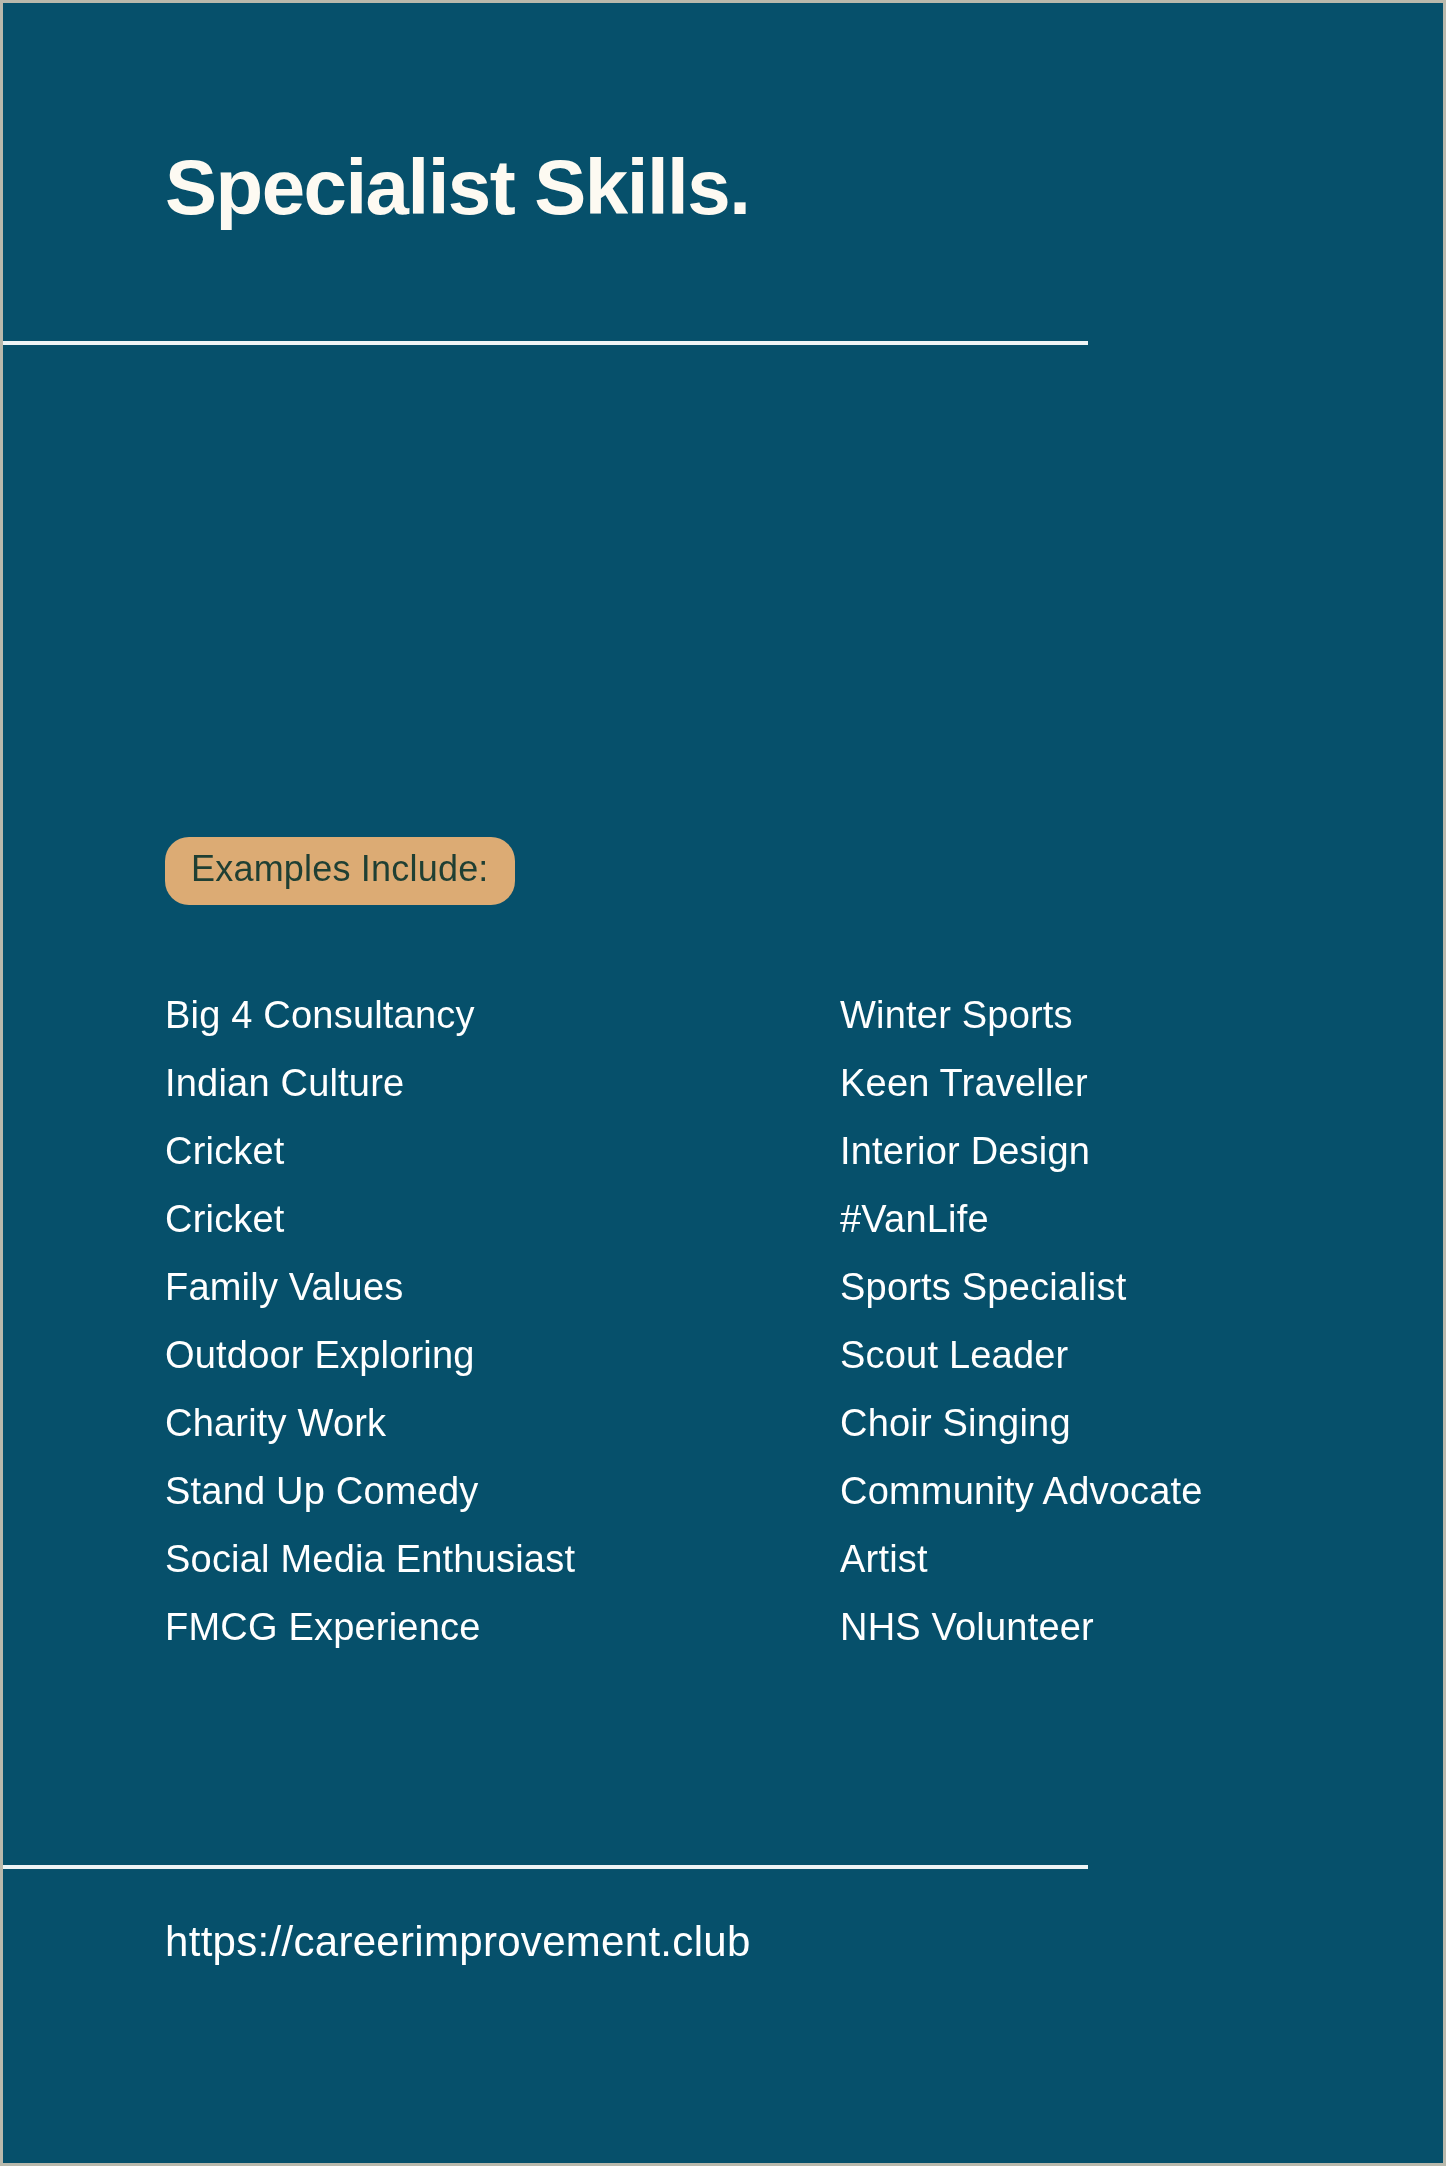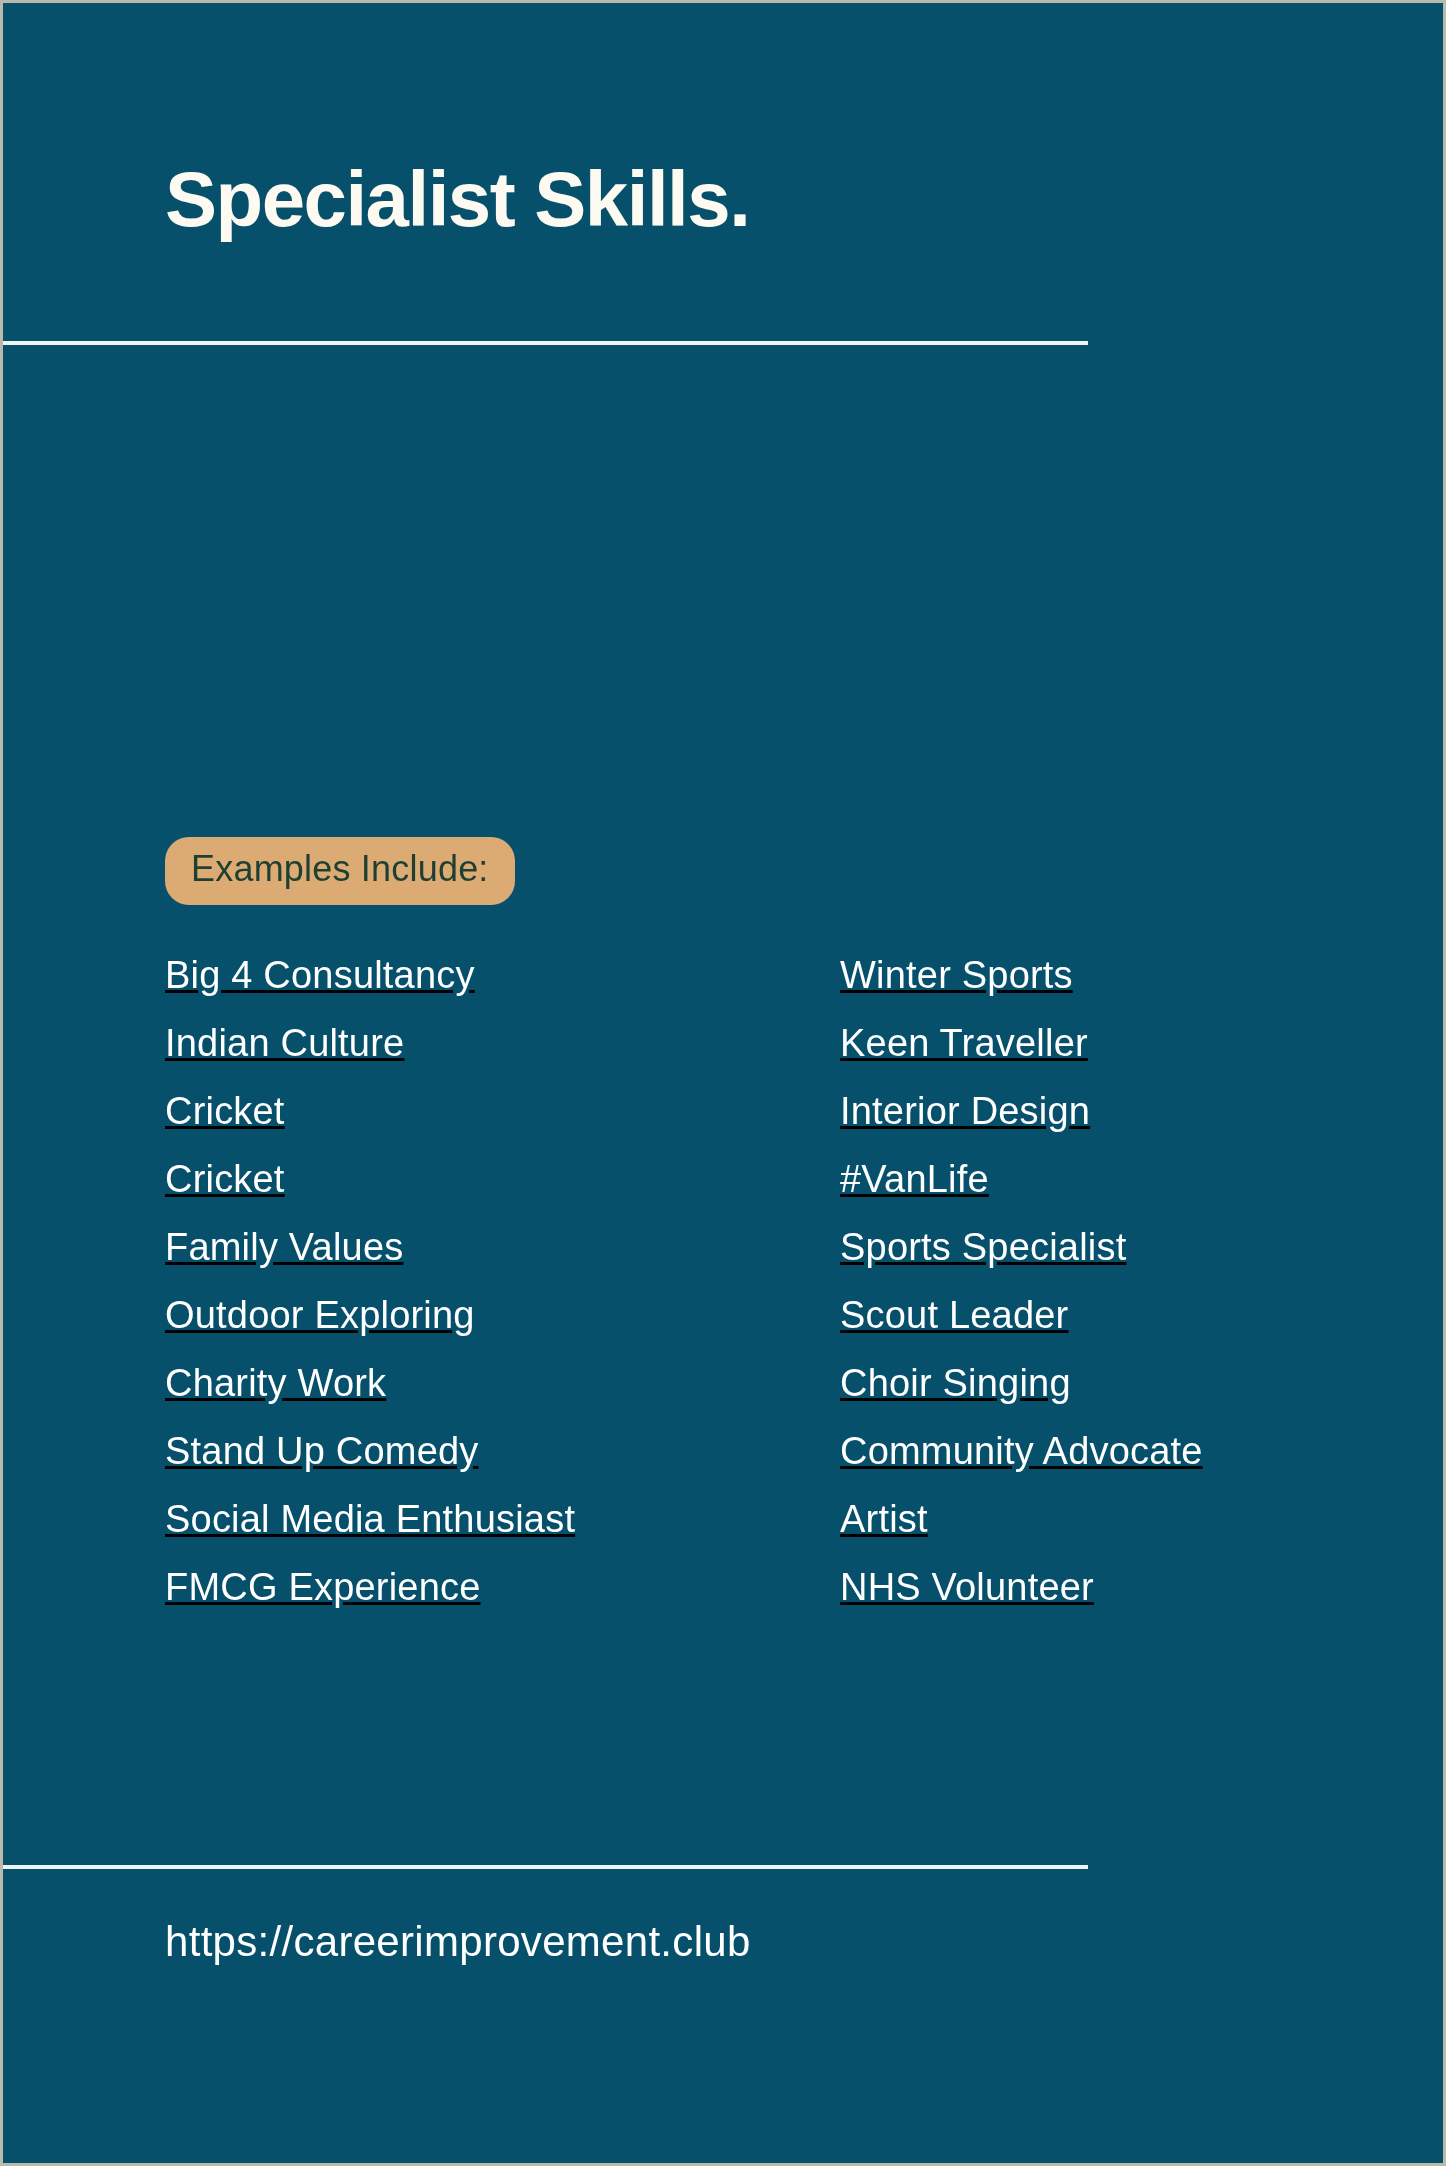--- a/index.html
+++ b/index.html
@@ -28,21 +28,21 @@
     left: 162px;
     top: 0;
     width: 1130px;
     height: 100%;
   }
 
   
   .title {
     position: absolute;
     left: 0;
-    top: 156px;
+    top: 144px;
     margin: 0;
     font-size: 78px;
     line-height: 1.05;
     font-weight: 700;
     letter-spacing: -1.5px;
     color: #fdfaf2;
     white-space: nowrap;
   }
 
   
@@ -83,25 +83,24 @@
     font-weight: 400;
     letter-spacing: 0.2px;
     white-space: nowrap;
     border-radius: 24px;
   }
 
   
   .lists {
     position: absolute;
     left: 0;
-    top: 938px;
+    top: 978px;
     width: 1130px;
     display: flex;
     flex-direction: row;
-    text-decoration: underline;
   }
   .col {
     display: flex;
     flex-direction: column;
   }
   .col-left  { width: 675px; }
   .col-right { width: 455px; justify-content: center; }
 
   .item {
     font-size: 38px;

